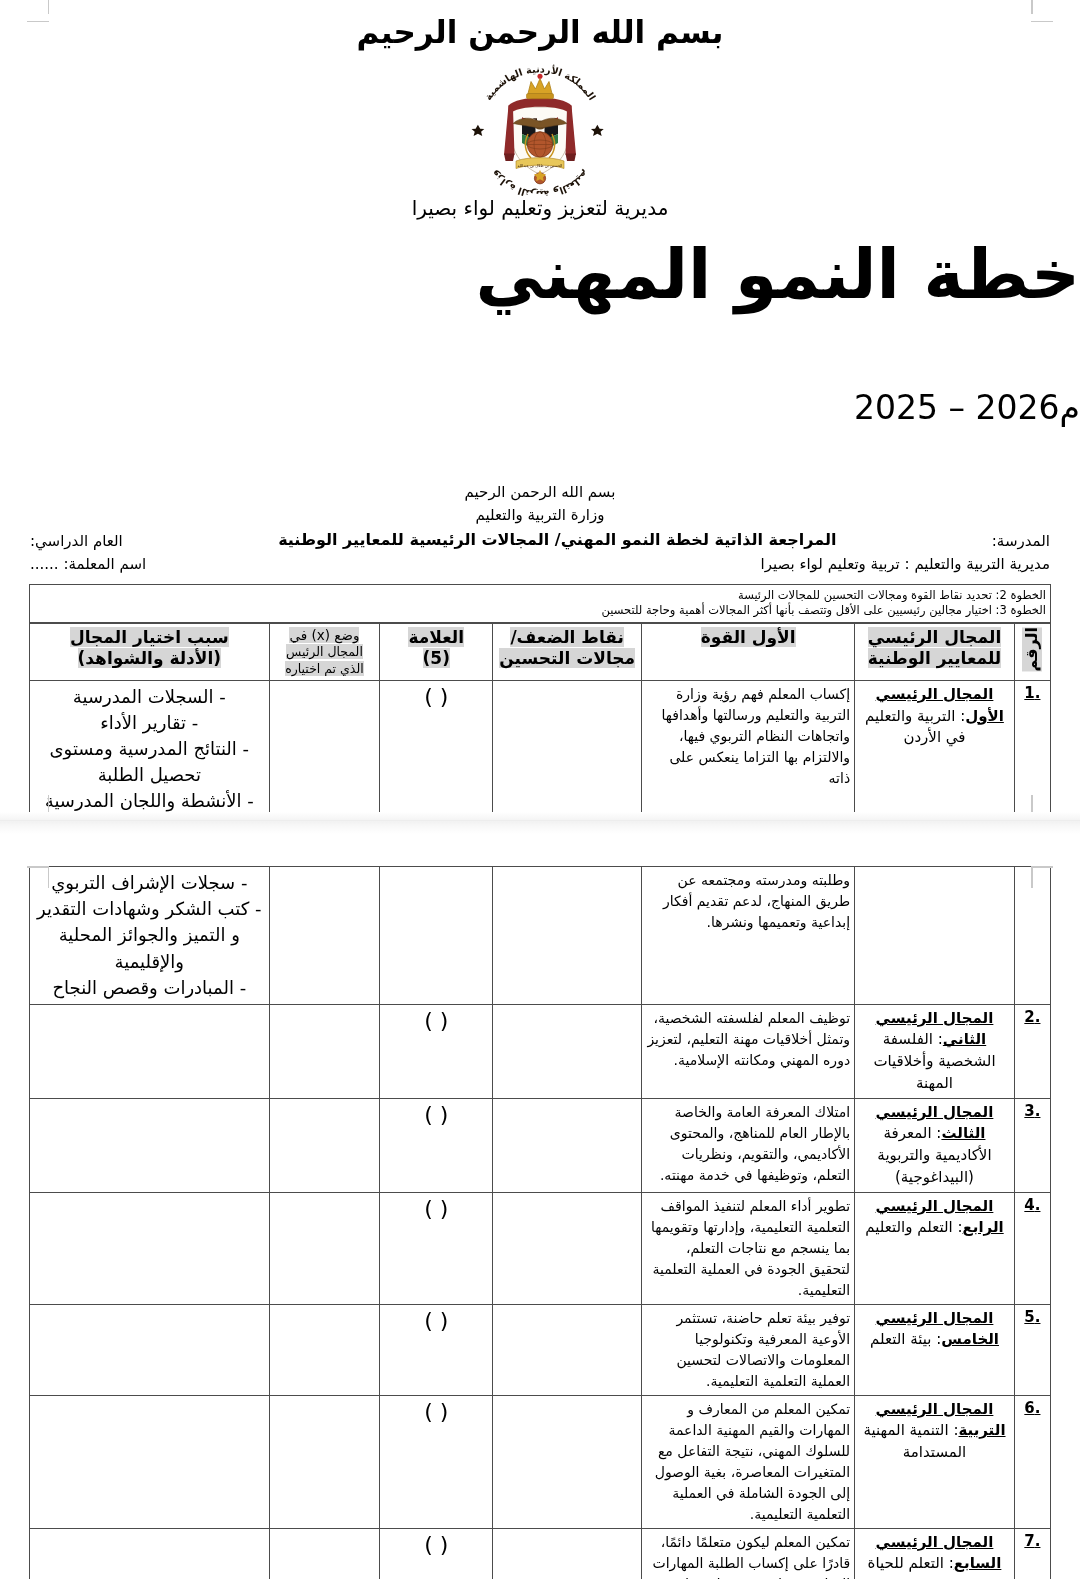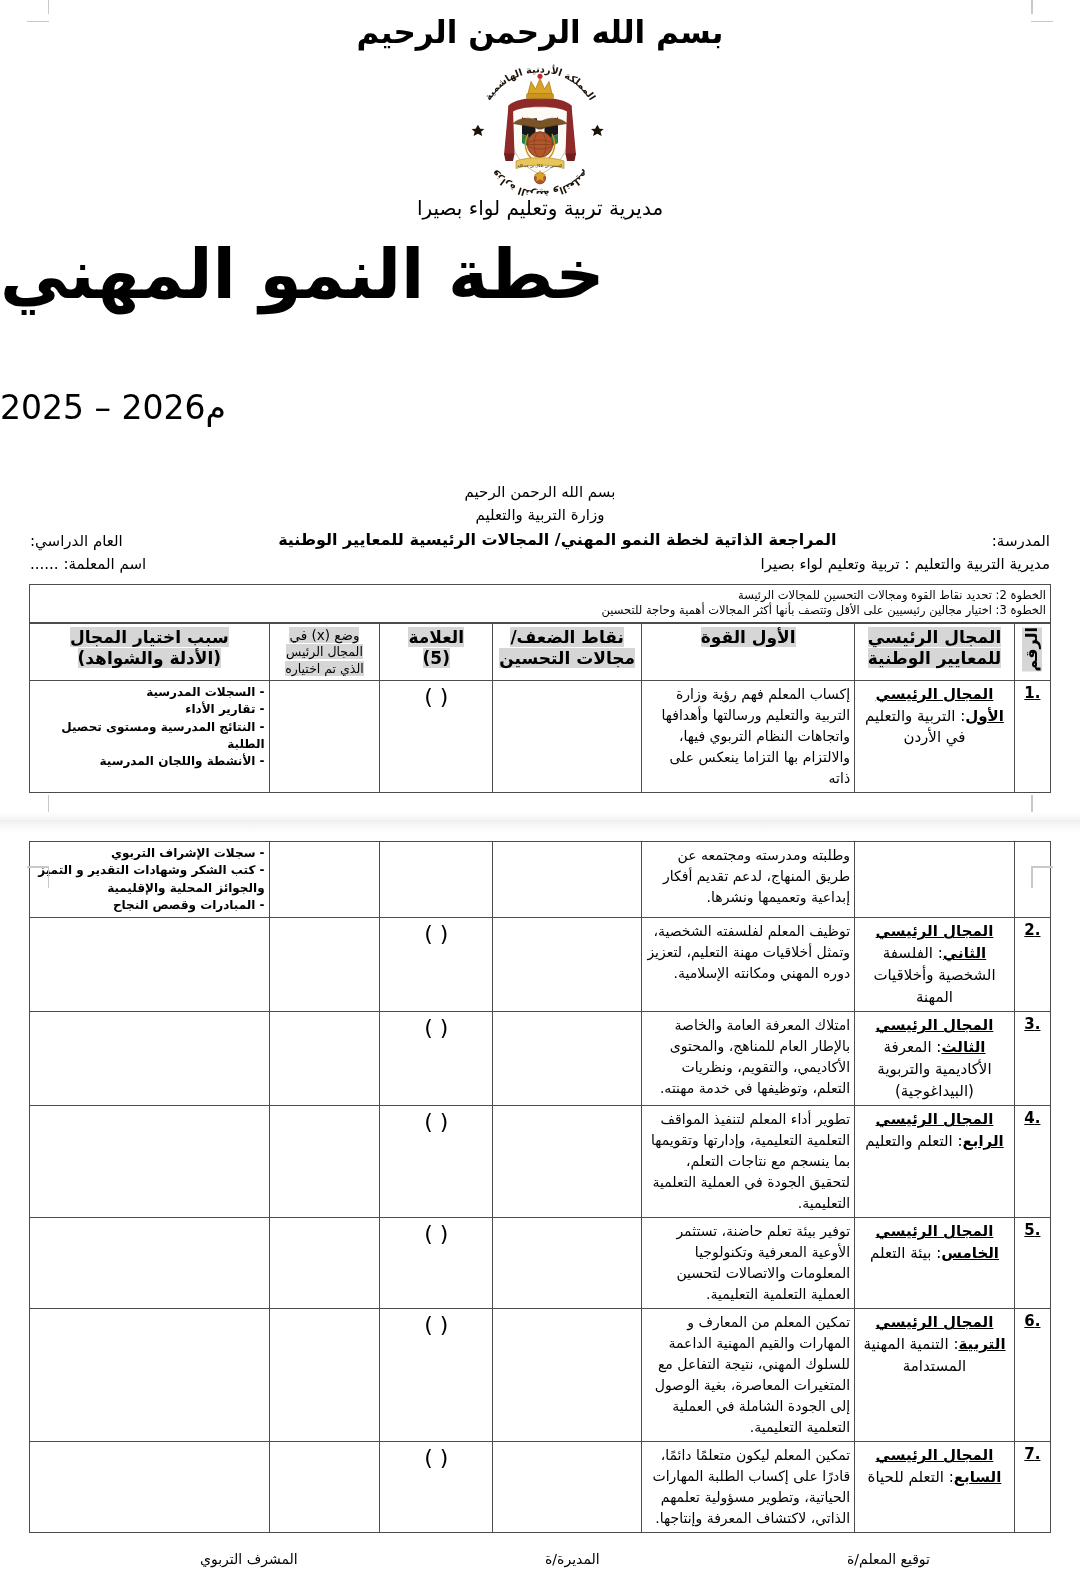--- a/index.html
+++ b/index.html
@@ -26,22 +26,22 @@
   
   .page-gap{position:absolute;left:0;right:0;top:812px;height:22px;
             background:linear-gradient(#ffffff,#f2f2f2 45%,#f7f7f7 60%,#ffffff);}
   .page-gap:before{content:"";position:absolute;left:0;right:0;top:8px;height:1px;background:#ededed;}
 
   
   .basmala{text-align:center;font-size:31px;font-weight:700;margin-top:14px;letter-spacing:0;}
   .emblem-wrap{display:flex;justify-content:center;margin-top:6px;}
   .emblem{width:150px;height:150px;display:block;}
   .directorate{text-align:center;font-size:20px;margin-top:-10px;}
-  .main-title{text-align:left;font-size:68px;font-weight:700;margin-top:16px;line-height:1.15;}
-  .years{text-align:left;font-size:33px;margin-top:74px;direction:ltr;}
+  .main-title{text-align:right;font-size:68px;font-weight:700;margin-top:16px;line-height:1.15;}
+  .years{text-align:right;font-size:33px;margin-top:74px;direction:ltr;}
 
   
   .hdr{margin-top:54px;padding:0 30px;font-size:15px;line-height:1.5;}
   .hdr .c{text-align:center;}
   .hdr-row{display:flex;align-items:flex-end;justify-content:space-between;margin-top:2px;}
   .hdr-row .right{font-size:15px;white-space:nowrap;}
   .hdr-row .mid{font-size:16px;font-weight:700;white-space:nowrap;}
   .hdr-row .left{font-size:15px;white-space:nowrap;}
   .hdr-row2{display:flex;align-items:flex-end;justify-content:space-between;margin-top:1px;}
 
@@ -62,21 +62,21 @@
   .col-mark{width:106px;}
   .col-x{width:104px;}
   .col-reason{width:225px;}
 
   .vert{writing-mode:vertical-rl;transform:rotate(180deg);display:inline-block;
         background:#d6d6d6;font-weight:700;font-size:16px;letter-spacing:-1px;}
   td.num{text-align:center;font-weight:700;font-size:15px;text-decoration:underline;padding-top:6px;}
   td.domain{text-align:center;font-size:15px;line-height:1.45;}
   td.domain b{text-decoration:underline;}
   td.txt{text-align:right;font-size:14px;line-height:1.5;}
-  td.evid{text-align:right;font-size:12px;line-height:1.45;font-weight:bold;}
+  td.evid{text-align:center;font-size:18px;line-height:1.45;}
   td.mark{text-align:center;vertical-align:middle;font-size:22px;}
   td.blank{}
 
   
   table.plan2{margin-top:0;}
   .cont-spacer{height:48px;}
 
   
   .sig{display:flex;justify-content:space-between;margin:18px 150px 0 200px;font-size:14px;}
   .sig span{white-space:nowrap;}
@@ -166,21 +166,21 @@
       <path d="M116,104 C122,116 120,128 112,136" stroke="#c9941f" stroke-width="2" fill="none"></path>
 
       <path d="M68,140 C84,134 116,134 132,140 L132,150 C116,144 84,144 68,150 Z" fill="#e8c75a" stroke="#a97c16" stroke-width="0.8"></path>
       <text x="100" y="148" font-size="5.2" text-anchor="middle" fill="#3b2314" font-family="DejaVu Sans, sans-serif">الحسين بن طلال بن عبدالله</text>
 
       <circle cx="100" cy="163" r="7.5" fill="#b2562c" stroke="#7d3a1a" stroke-width="1"></circle>
       <path d="M100,152 l2.5,5 l5.5,0.6 l-4,3.9 l1,5.5 l-5,-2.7 l-5,2.7 l1,-5.5 l-4,-3.9 l5.5,-0.6 z" fill="#d8a326"></path>
     </svg>
   </div>
 
-  <div class="directorate">مديرية تربية وتعليم لواء بصيرا</div>
+  <div class="directorate">مديرية لتعزيز وتعليم لواء بصيرا</div>
   <div class="main-title">خطة النمو المهني</div>
   <div class="years">2025 – 2026م</div>
 
   <div class="hdr">
     <div class="c">بسم الله الرحمن الرحيم</div>
     <div class="c">وزارة التربية والتعليم</div>
     <div class="hdr-row">
       <span class="right">المدرسة:</span>
       <span class="mid">المراجعة الذاتية لخطة النمو المهني/ المجالات الرئيسية للمعايير الوطنية</span>
       <span class="left">العام الدراسي:</span>

